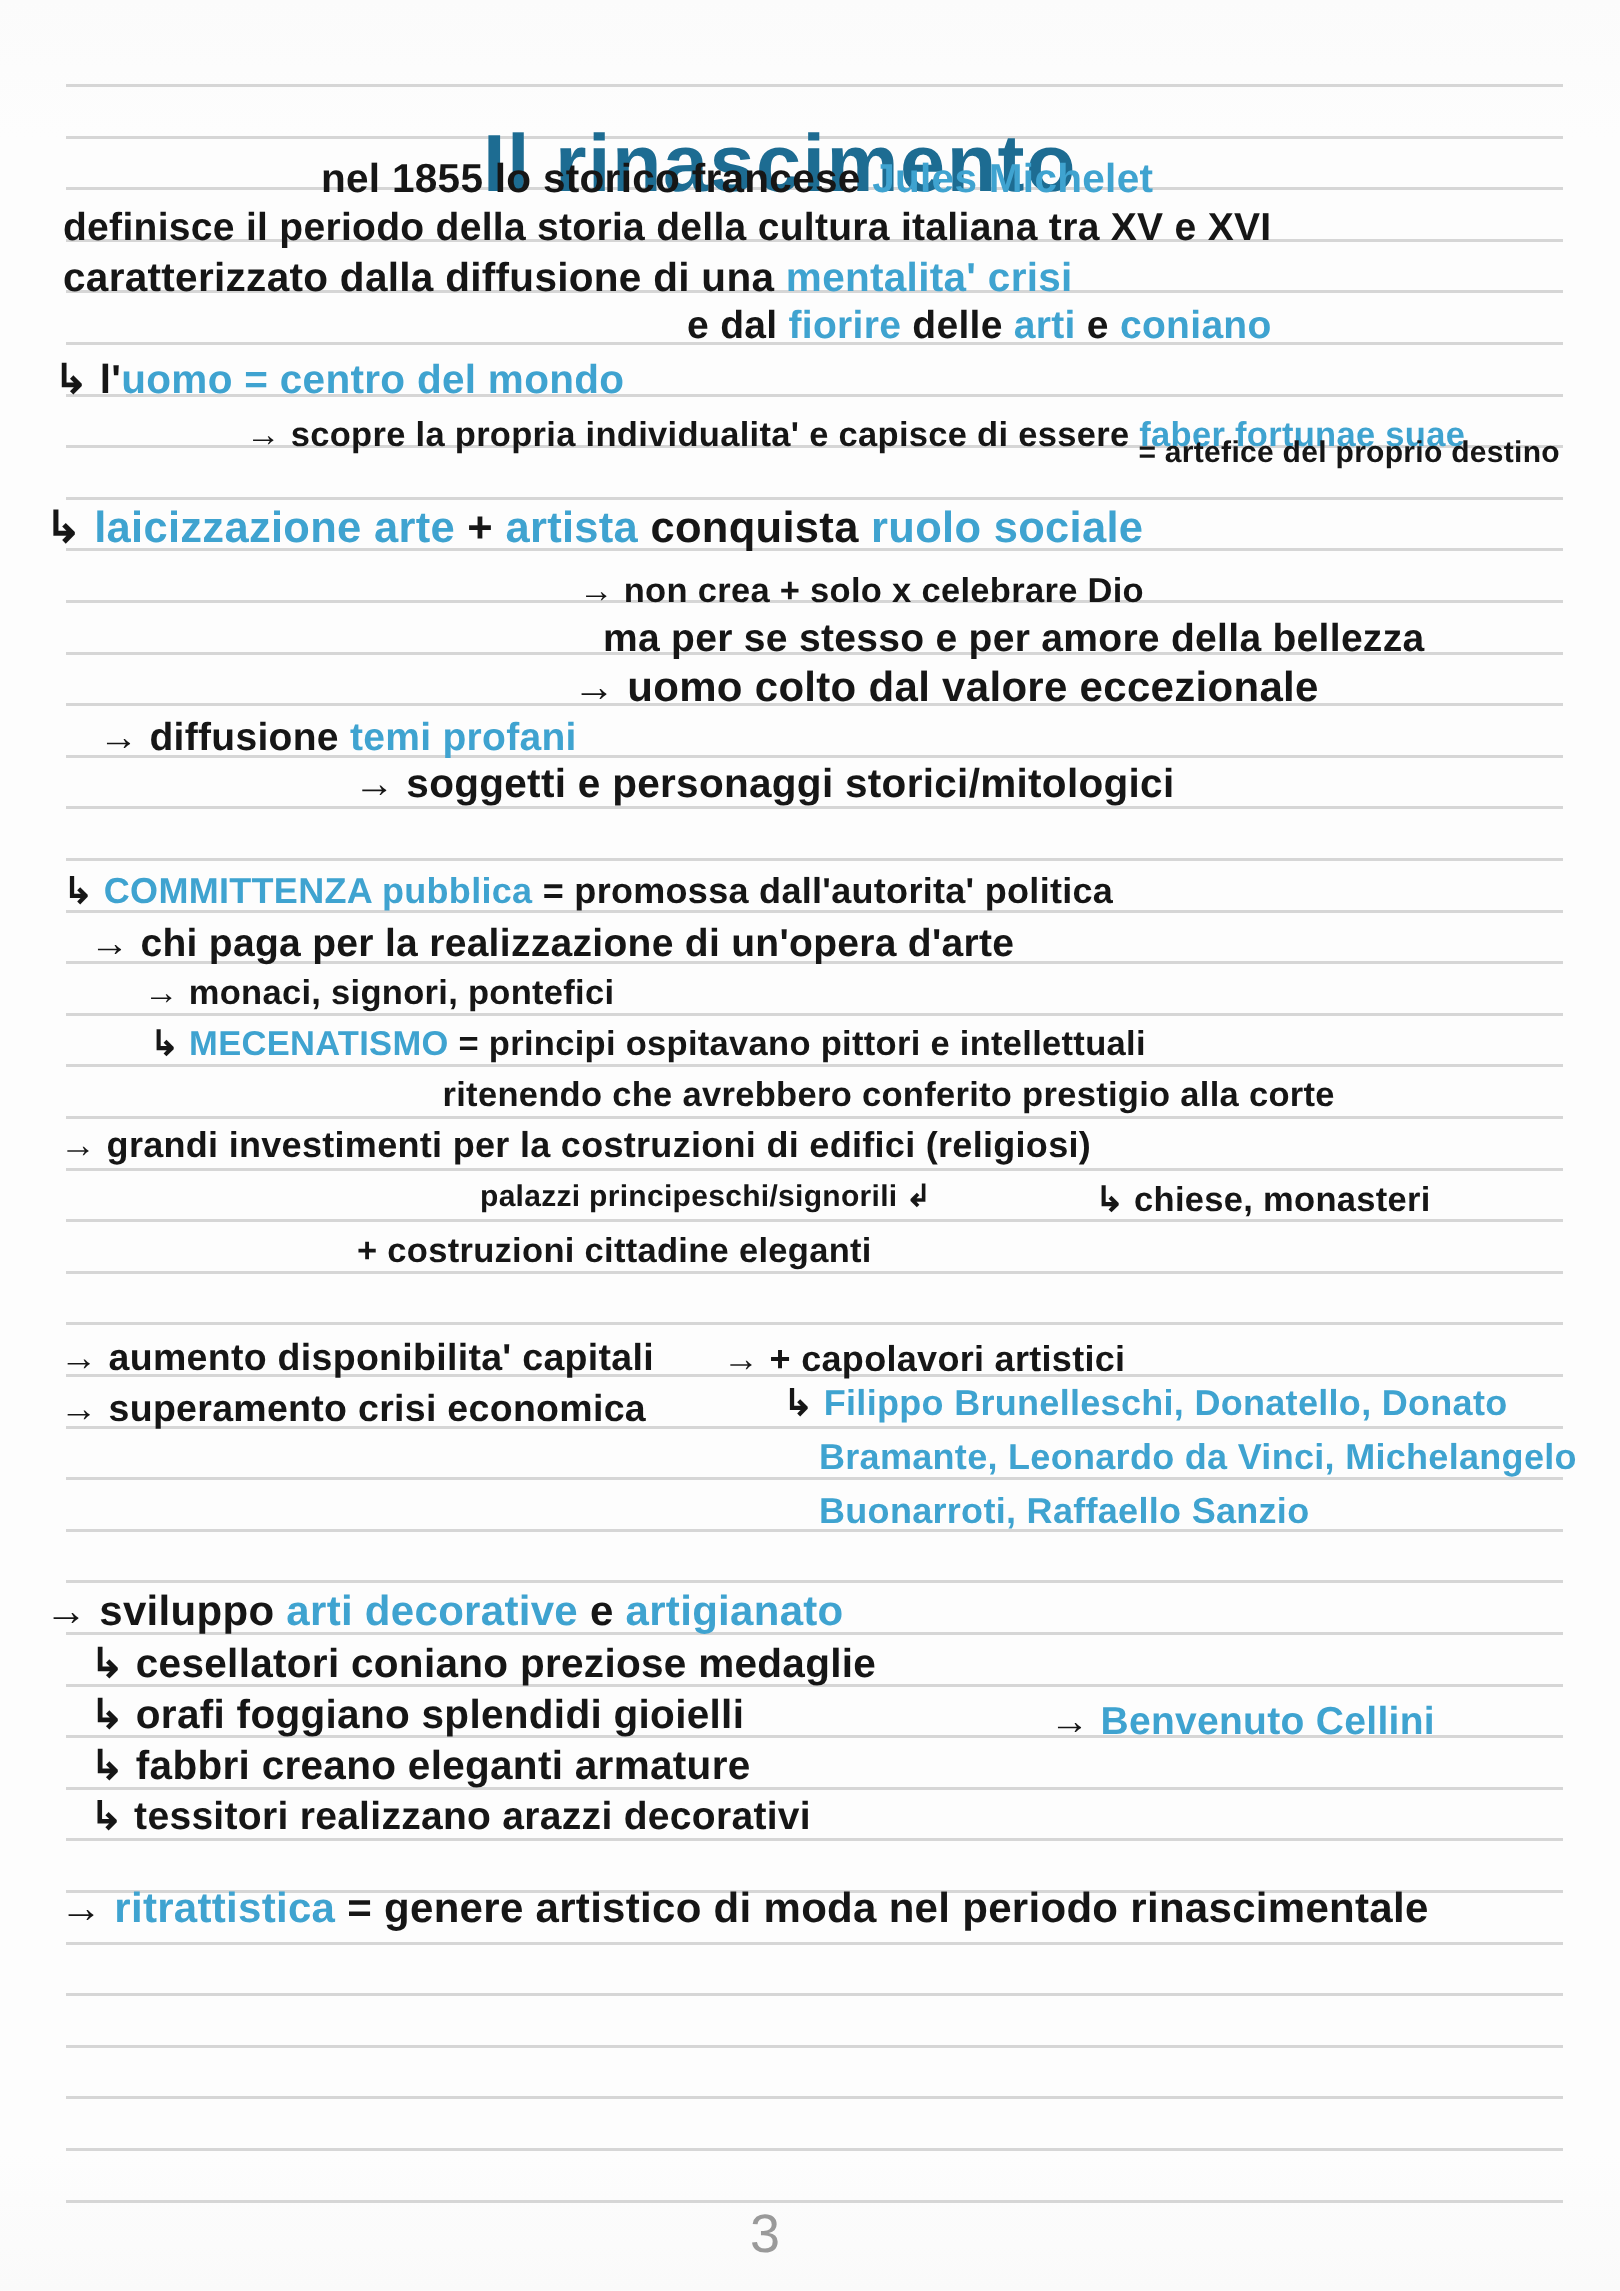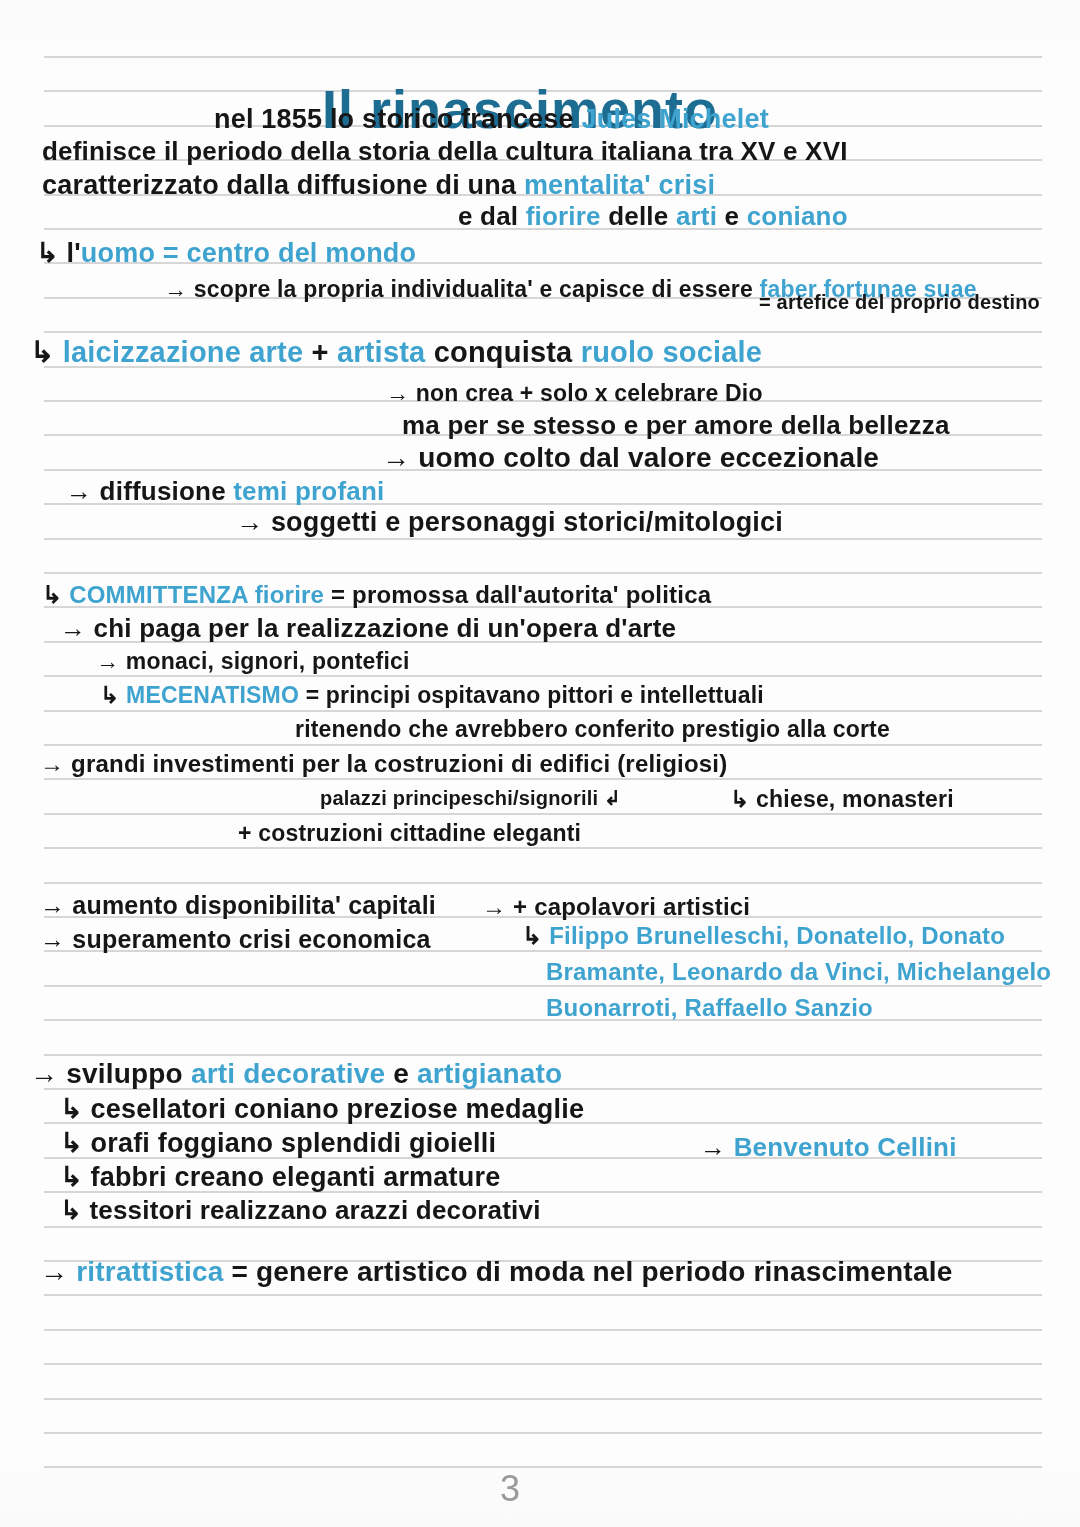--- a/index.html
+++ b/index.html
@@ -69,21 +69,21 @@
       <div class="line" style="top: 202px; left: 458px; font-size: 26px;"><span class="seg-ink">e dal </span><span class="seg-blue">fiorire</span><span class="seg-ink"> delle </span><span class="seg-blue">arti</span><span class="seg-ink"> e </span><span class="seg-blue">coniano</span></div>
       <div class="line" style="top: 238px; left: 36px; font-size: 27px;"><span class="seg-ink">↳ l'</span><span class="seg-blue">uomo = centro del mondo</span></div>
       <div class="line" style="top: 276px; left: 164px; font-size: 23px;"><span class="seg-ink">→ scopre la propria individualita' e capisce di essere </span><span class="seg-blue">faber fortunae suae</span></div>
       <div class="line" style="top: 291px; right: 40px; font-size: 20px;"><span class="seg-ink">= artefice del proprio destino</span></div>
       <div class="line" style="top: 336px; left: 30px; font-size: 29px;"><span class="seg-ink">↳ </span><span class="seg-blue">laicizzazione arte</span><span class="seg-ink"> + </span><span class="seg-blue">artista</span><span class="seg-ink"> conquista </span><span class="seg-blue">ruolo sociale</span></div>
       <div class="line" style="top: 380px; left: 386px; font-size: 23px;"><span class="seg-ink">→ non crea + solo x celebrare Dio</span></div>
       <div class="line" style="top: 411px; left: 402px; font-size: 26px;"><span class="seg-ink">ma per se stesso e per amore della bellezza</span></div>
       <div class="line" style="top: 442px; left: 382px; font-size: 28px;"><span class="seg-ink">→ uomo colto dal valore eccezionale</span></div>
       <div class="line" style="top: 477px; left: 66px; font-size: 26px;"><span class="seg-ink">→ diffusione </span><span class="seg-blue">temi profani</span></div>
       <div class="line" style="top: 507px; left: 236px; font-size: 27px;"><span class="seg-ink">→ soggetti e personaggi storici/mitologici</span></div>
-      <div class="line" style="top: 581px; left: 42px; font-size: 24px;"><span class="seg-ink">↳ </span><span class="seg-blue">COMMITTENZA fiorire</span><span class="seg-ink"> = promossa dall'autorita' politica</span></div>
+      <div class="line" style="top: 581px; left: 42px; font-size: 24px;"><span class="seg-ink">↳ </span><span class="seg-blue">COMMITTENZA pubblica</span><span class="seg-ink"> = promossa dall'autorita' politica</span></div>
       <div class="line" style="top: 614px; left: 60px; font-size: 26px;"><span class="seg-ink">→ chi paga per la realizzazione di un'opera d'arte</span></div>
       <div class="line" style="top: 648px; left: 96px; font-size: 23px;"><span class="seg-ink">→ monaci, signori, pontefici</span></div>
       <div class="line" style="top: 682px; left: 100px; font-size: 23px;"><span class="seg-ink">↳ </span><span class="seg-blue">MECENATISMO</span><span class="seg-ink"> = principi ospitavano pittori e intellettuali</span></div>
       <div class="line" style="top: 716px; left: 295px; font-size: 23px;"><span class="seg-ink">ritenendo che avrebbero conferito prestigio alla corte</span></div>
       <div class="line" style="top: 750px; left: 40px; font-size: 24px;"><span class="seg-ink">→ grandi investimenti per la costruzioni di edifici (religiosi)</span></div>
       <div class="line" style="top: 787px; left: 320px; font-size: 20px;"><span class="seg-ink">palazzi principeschi/signorili ↲</span></div>
       <div class="line" style="top: 786px; left: 730px; font-size: 23px;"><span class="seg-ink">↳ chiese, monasteri</span></div>
       <div class="line" style="top: 820px; left: 238px; font-size: 23px;"><span class="seg-ink">+ costruzioni cittadine eleganti</span></div>
       <div class="line" style="top: 891px; left: 40px; font-size: 25px;"><span class="seg-ink">→ aumento disponibilita' capitali</span></div>
       <div class="line" style="top: 893px; left: 482px; font-size: 24px;"><span class="seg-ink">→ + capolavori artistici</span></div>

